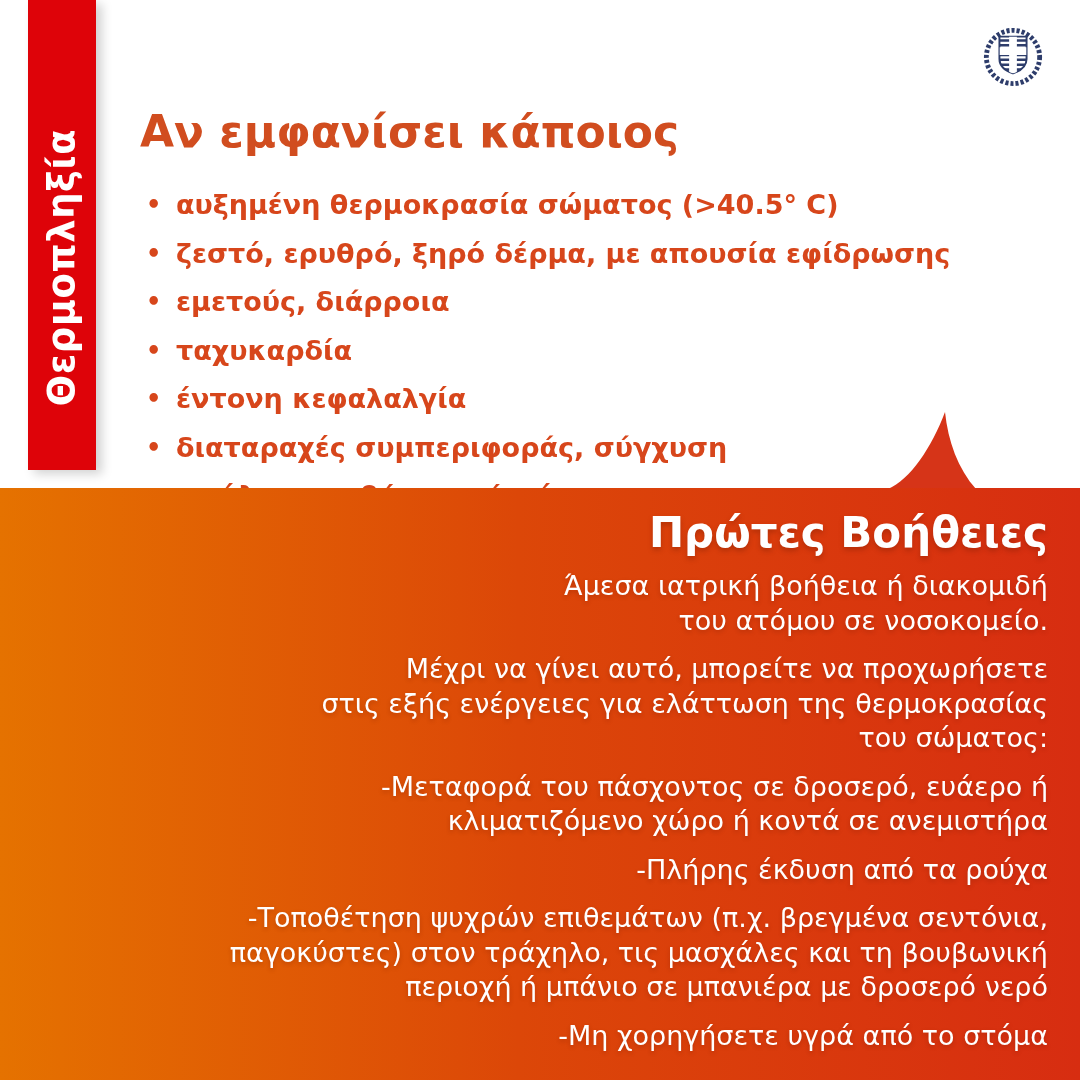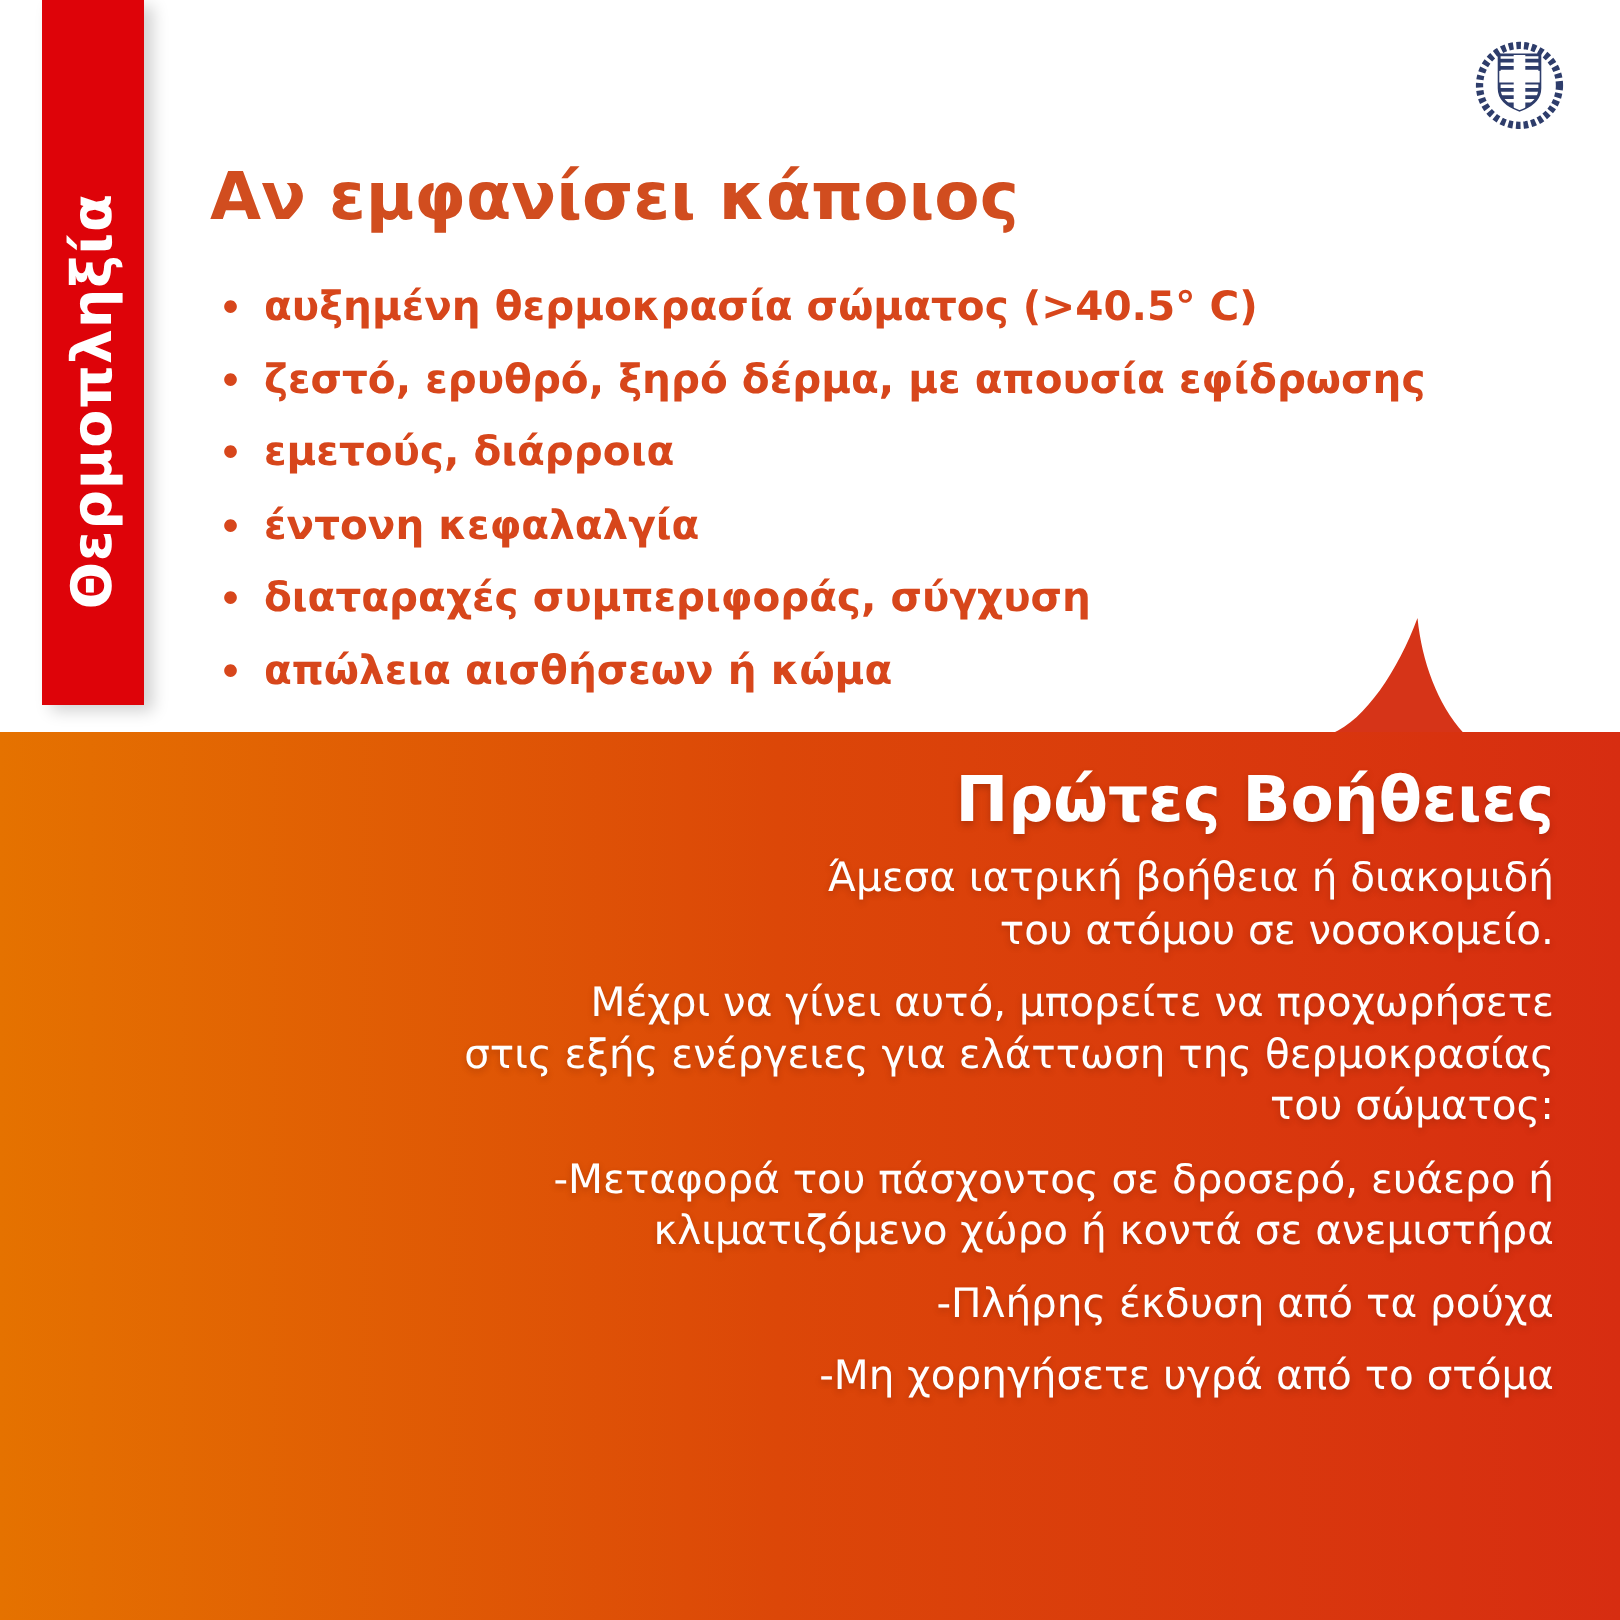--- a/index.html
+++ b/index.html
@@ -71,21 +71,21 @@
 
   
   .flame{
     position:absolute;left:888px;top:411px;width:88px;height:78px;
   }
 
   
   .first-aid{
     position:absolute;left:0;top:488px;width:1080px;height:592px;
     background:linear-gradient(to right,var(--gradient-left) 0%,var(--gradient-mid) 48%,var(--gradient-right) 100%);
-    padding:20px 44px 0 44px;
+    padding:20px 32px 0 44px;
     text-align:right;
     color:#ffffff;
   }
   .first-aid-heading{
     font-size:42px;font-weight:bold;
     text-shadow:0 3px 5px rgba(110,25,0,0.35);
     margin-bottom:12px;
   }
   .fa-para{
     white-space:pre-line;
@@ -131,36 +131,40 @@
       </g>
     </svg>
   </div>
 
   <div class="symptoms">
     <h1 class="symptoms-heading">Αν εμφανίσει κάποιος</h1>
     <ul class="symptoms-list">
       <li>αυξημένη θερμοκρασία σώματος (&gt;40.5° C)</li>
       <li>ζεστό, ερυθρό, ξηρό δέρμα, με απουσία εφίδρωσης</li>
       <li>εμετούς, διάρροια</li>
+      <li>ταχυκαρδία</li>
       <li>έντονη κεφαλαλγία</li>
       <li>διαταραχές συμπεριφοράς, σύγχυση</li>
       <li>απώλεια αισθήσεων ή κώμα</li>
     </ul>
   </div>
 
   <svg class="flame" viewBox="0 0 88 78" preserveAspectRatio="none">
     <path d="M0 78 C 22 69, 44 36, 57 1 C 60 30, 70 58, 88 78 Z" fill="#d63418"></path>
   </svg>
 
   <div class="first-aid">
     <h2 class="first-aid-heading">Πρώτες Βοήθειες</h2>
     <p class="fa-para strong">Άμεσα ιατρική βοήθεια ή διακομιδή
 του ατόμου σε νοσοκομείο.</p>
     <p class="fa-para strong">Μέχρι να γίνει αυτό, μπορείτε να προχωρήσετε
 στις εξής ενέργειες για ελάττωση της θερμοκρασίας
 του σώματος:</p>
     <p class="fa-para">-Μεταφορά του πάσχοντος σε δροσερό, ευάερο ή
 κλιματιζόμενο χώρο ή κοντά σε ανεμιστήρα</p>
     <p class="fa-para">-Πλήρης έκδυση από τα ρούχα</p>
+    <p class="fa-para">-Τοποθέτηση ψυχρών επιθεμάτων (π.χ. βρεγμένα σεντόνια,
+παγοκύστες) στον τράχηλο, τις μασχάλες και τη βουβωνική
+περιοχή ή μπάνιο σε μπανιέρα με δροσερό νερό</p>
     <p class="fa-para strong">-Μη χορηγήσετε υγρά από το στόμα</p>
   </div>
 
 </div>
 
 </body></html>

